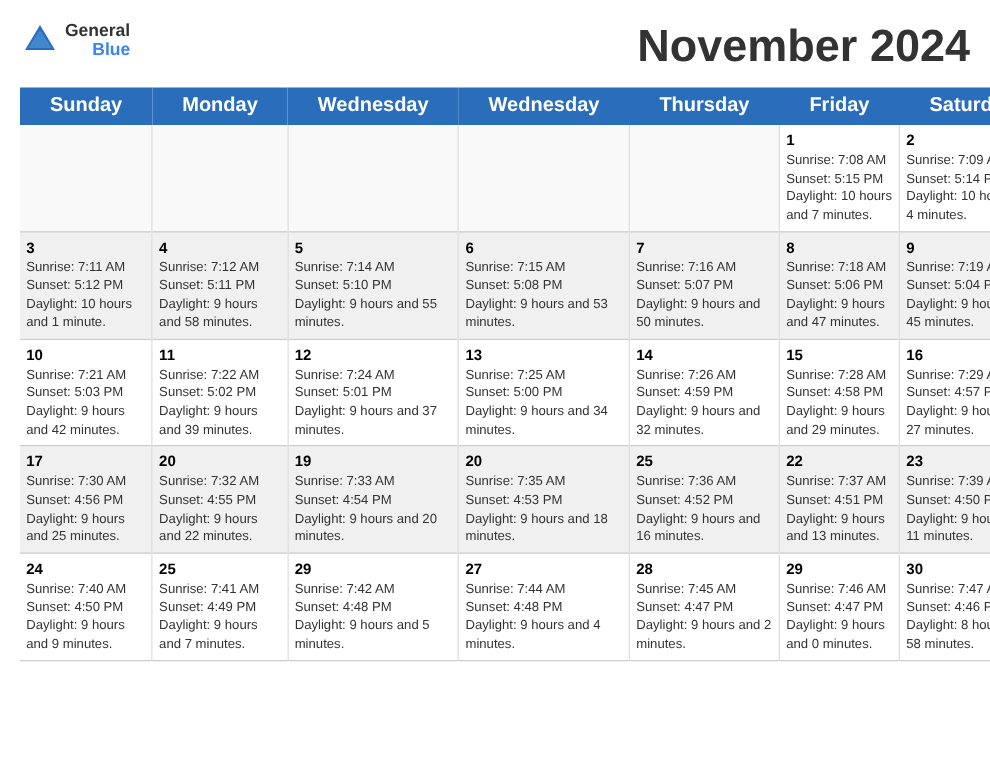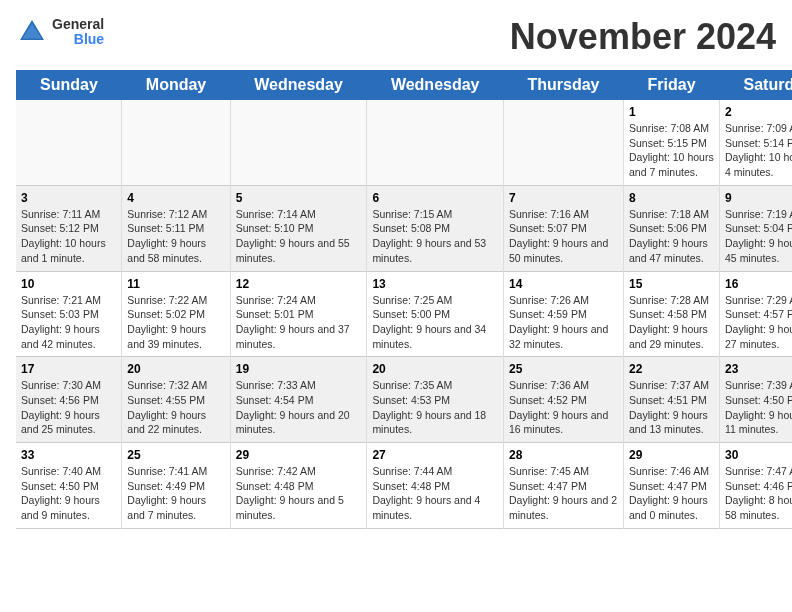--- a/index.html
+++ b/index.html
@@ -223,21 +223,21 @@
           <span class="day-num">22</span>
           <div class="day-info">Sunrise: 7:37 AM<br>Sunset: 4:51 PM<br>Daylight: 9 hours and 13 minutes.</div>
         </td>
         <td>
           <span class="day-num">23</span>
           <div class="day-info">Sunrise: 7:39 AM<br>Sunset: 4:50 PM<br>Daylight: 9 hours and 11 minutes.</div>
         </td>
       </tr>
       <tr>
         <td>
-          <span class="day-num">33</span>
+          <span class="day-num">24</span>
           <div class="day-info">Sunrise: 7:40 AM<br>Sunset: 4:50 PM<br>Daylight: 9 hours and 9 minutes.</div>
         </td>
         <td>
           <span class="day-num">25</span>
           <div class="day-info">Sunrise: 7:41 AM<br>Sunset: 4:49 PM<br>Daylight: 9 hours and 7 minutes.</div>
         </td>
         <td>
           <span class="day-num">29</span>
           <div class="day-info">Sunrise: 7:42 AM<br>Sunset: 4:48 PM<br>Daylight: 9 hours and 5 minutes.</div>
         </td>

